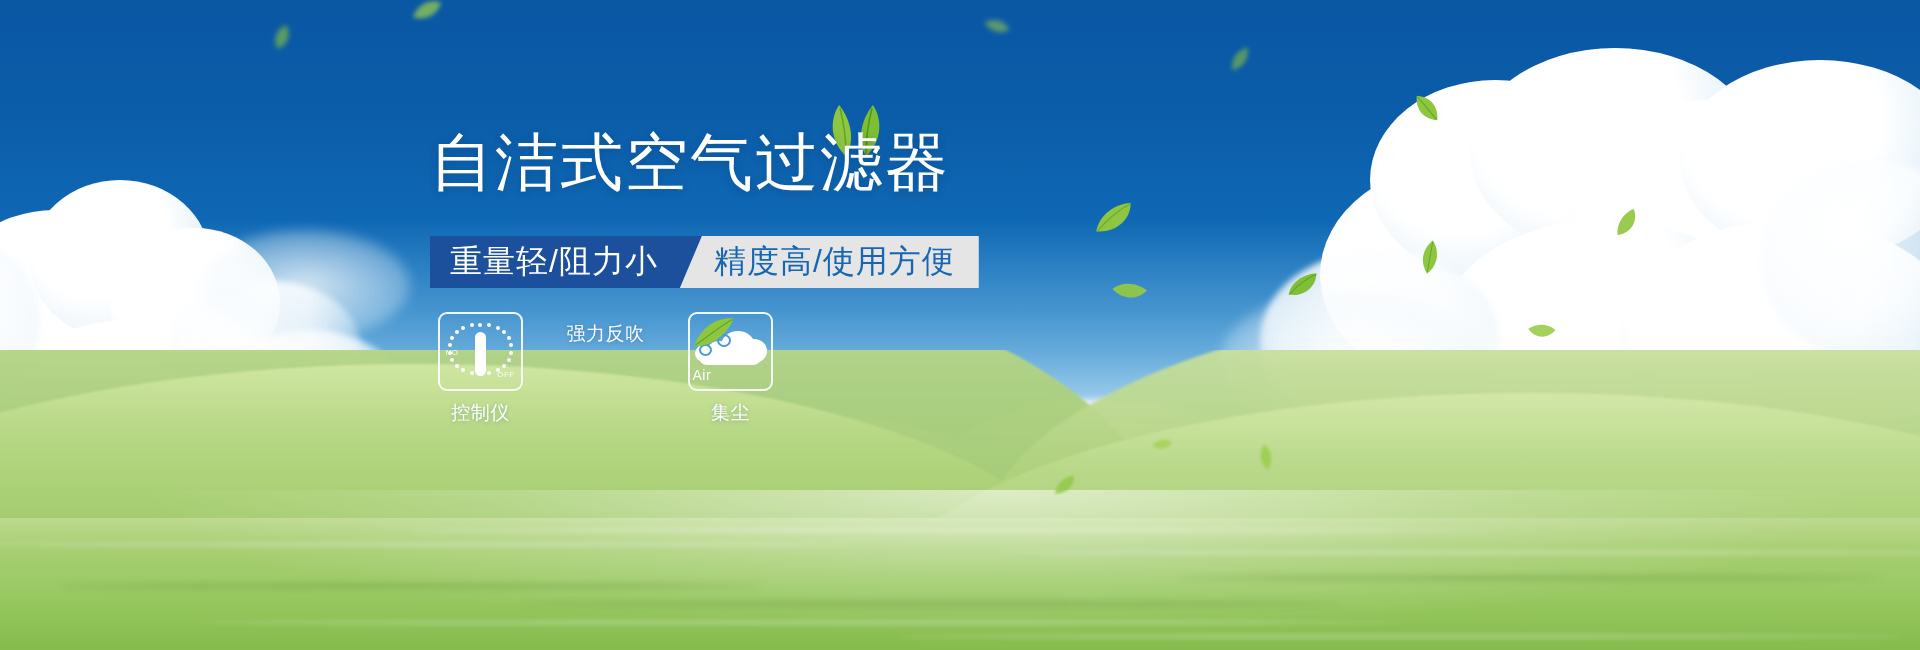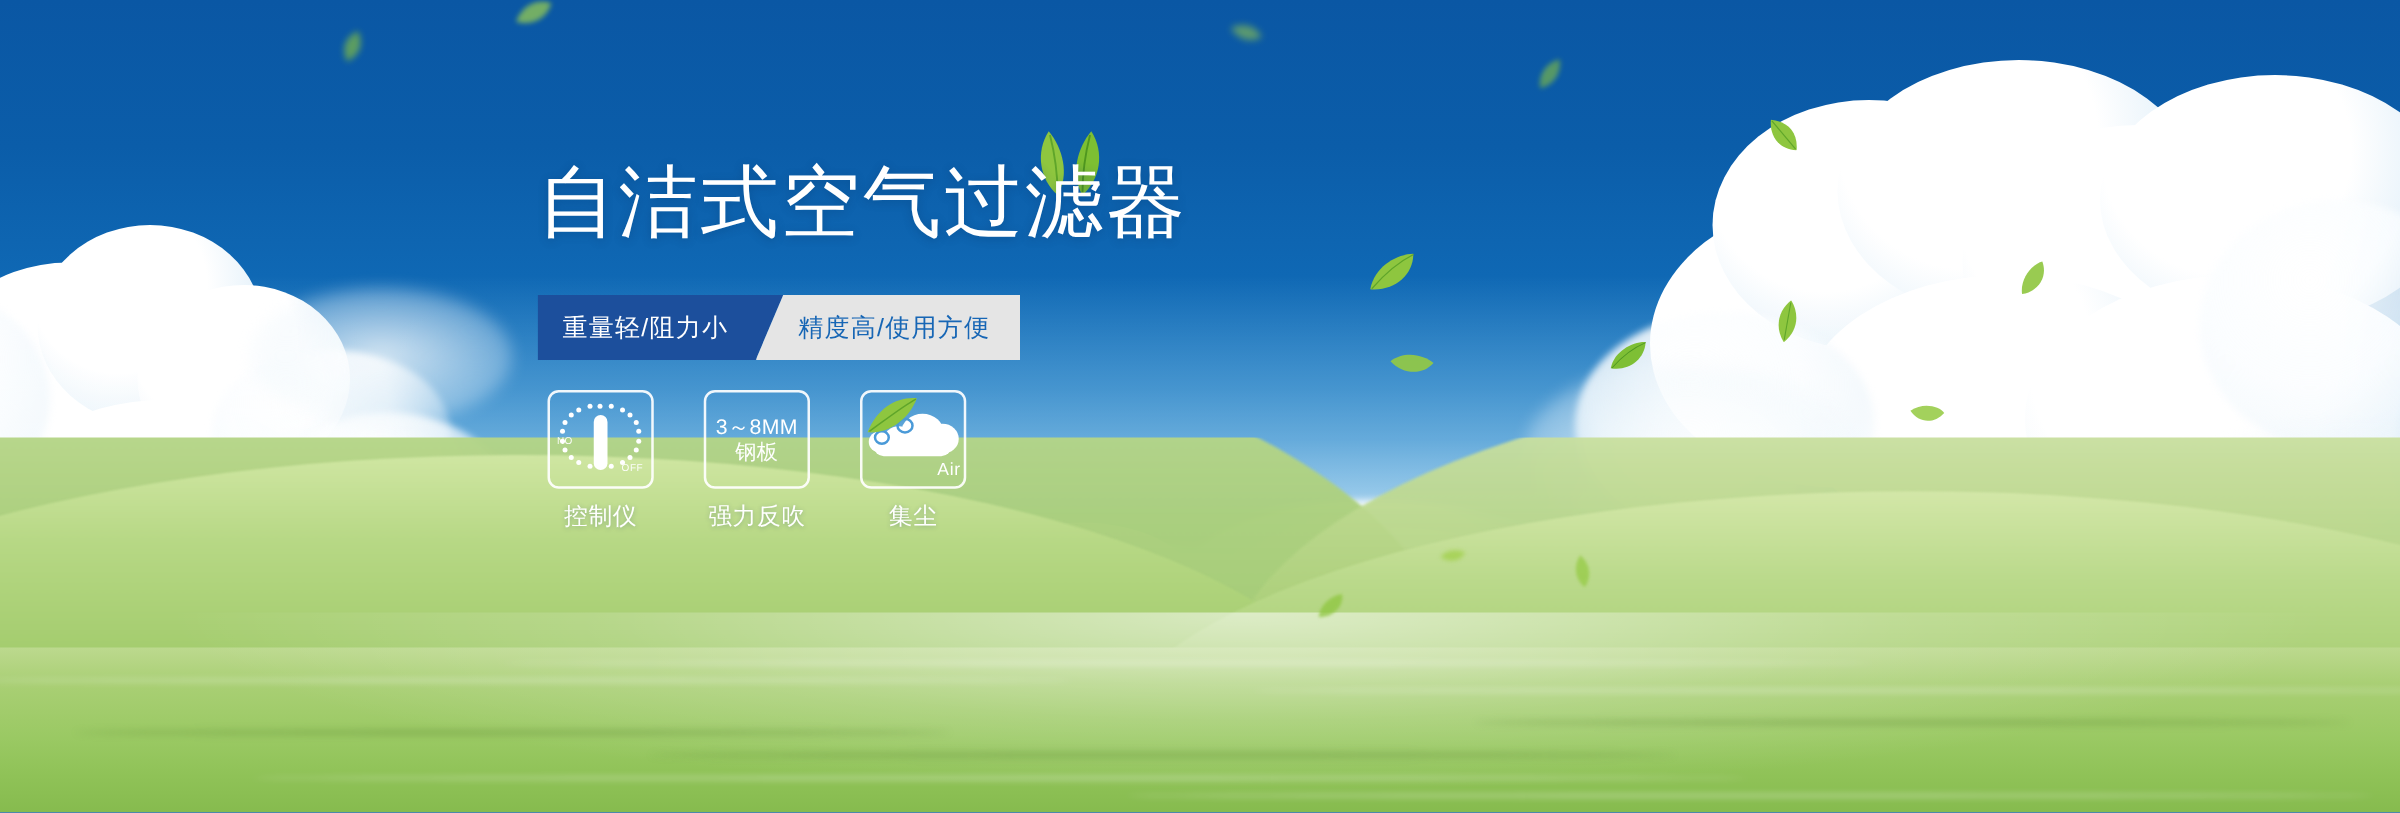--- a/index.html
+++ b/index.html
@@ -128,21 +128,21 @@
     position:absolute; left:826px; top:104px; width:58px; height:52px;
   }
 
   
   .subtitle {
     position:absolute; left:430px; top:236px;
     display:flex; height:52px;
   }
   .pill {
     display:flex; align-items:center; justify-content:center;
-    font-size:20px; letter-spacing:1px; white-space:nowrap;
+    font-size:32px; letter-spacing:1px; white-space:nowrap;
   }
   .pill-a {
     background:#1c4f9c; color:#ffffff;
     padding:0 22px 0 20px;
     clip-path:polygon(0 0, 100% 0, calc(100% - 22px) 100%, 0 100%);
     padding-right:44px;
   }
   .pill-b {
     background:#e5e5e5; color:#1766b5;
     padding:0 24px 0 34px;
@@ -214,21 +214,21 @@
   .airicon { position:relative; width:76px; height:62px; }
   .air-cloud {
     position:absolute; border-radius:50%; background:#ffffff;
   }
   .air-base {
     position:absolute; left:6px; bottom:18px; width:62px; height:16px;
     background:#ffffff; border-radius:8px;
   }
   .air-leaf { position:absolute; left:-2px; top:-4px; width:44px; height:32px; }
   .air-txt {
-    position:absolute; left:0; right:0; bottom:0; text-align:right;
+    position:absolute; left:0; right:0; bottom:0; text-align:left;
     color:#ffffff; font-size:14px; letter-spacing:.5px;
   }
   .air-swirl {
     position:absolute; border:2px solid #4a9ad8; border-radius:50%;
   }
 </style>
 </head>
 <body>
 
 <div id="stage">
@@ -436,26 +436,20 @@
             <div class="gauge-lbl no">NO</div>
             <div class="gauge-lbl off">OFF</div>
           </div>
         </div>
         <div class="feature-cap">控制仪</div>
       </div>
 
 
 
       <div class="feature">
-        <div class="feature-box">
-          <div class="feature-text">
-            <div>3～8MM</div>
-            <div>钢板</div>
-          </div>
-        </div>
         <div class="feature-cap">强力反吹</div>
       </div>
 
       <div class="feature">
         <div class="feature-box">
           <div class="airicon">
             <div class="air-cloud" style="left:28px; top:10px; width:34px; height:30px;"></div>
             <div class="air-cloud" style="left:48px; top:18px; width:26px; height:24px;"></div>
             <div class="air-cloud" style="left:14px; top:20px; width:24px; height:22px;"></div>
             <div class="air-cloud" style="left:2px;  top:24px; width:18px; height:17px;"></div>

